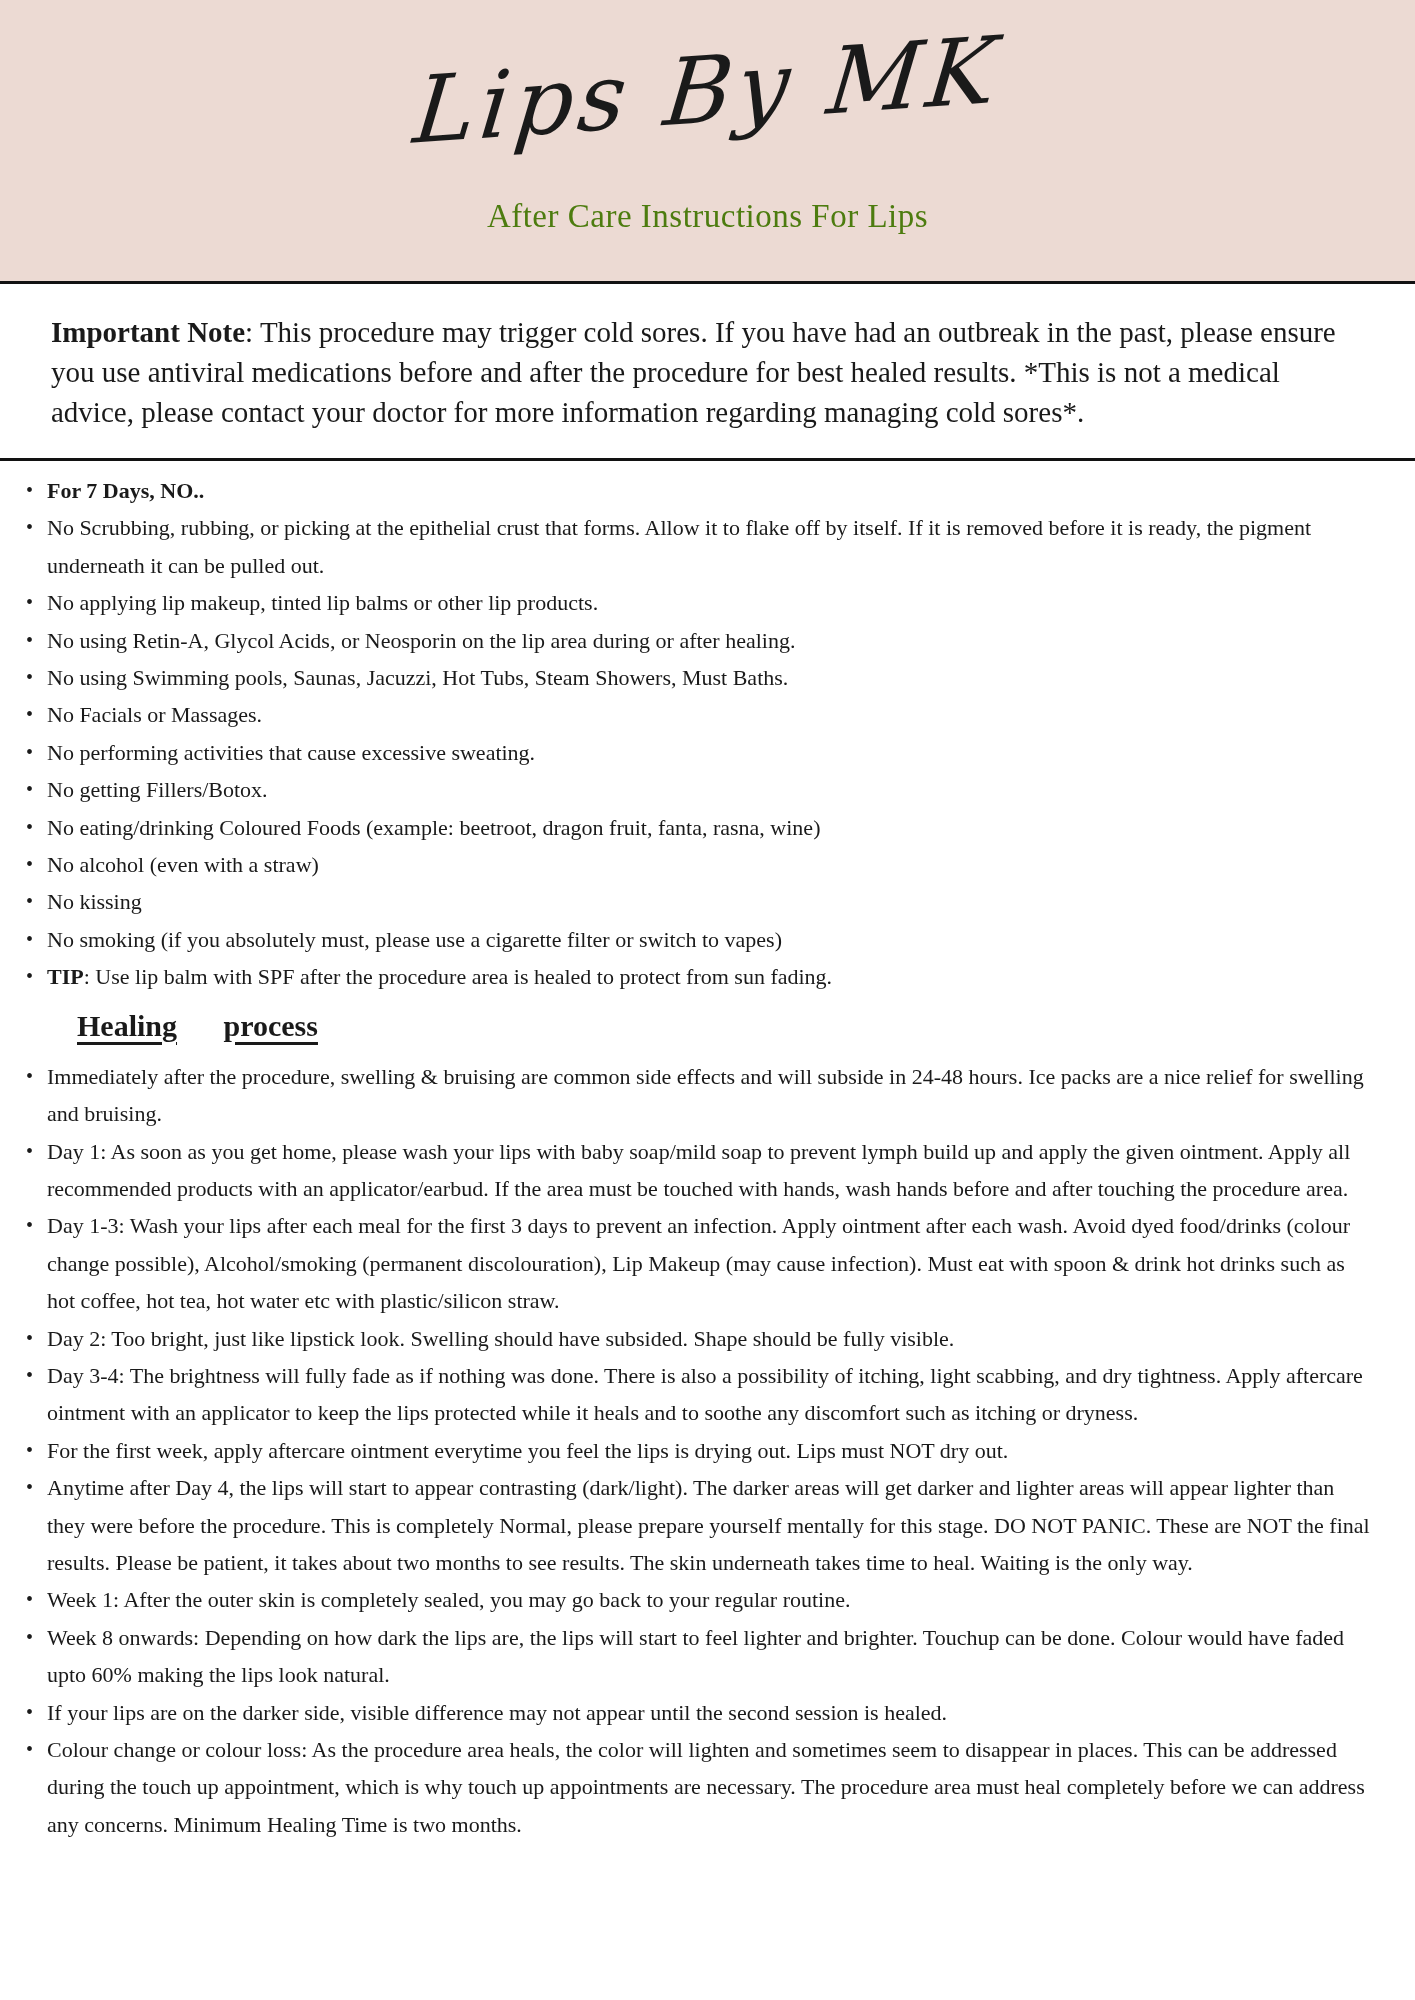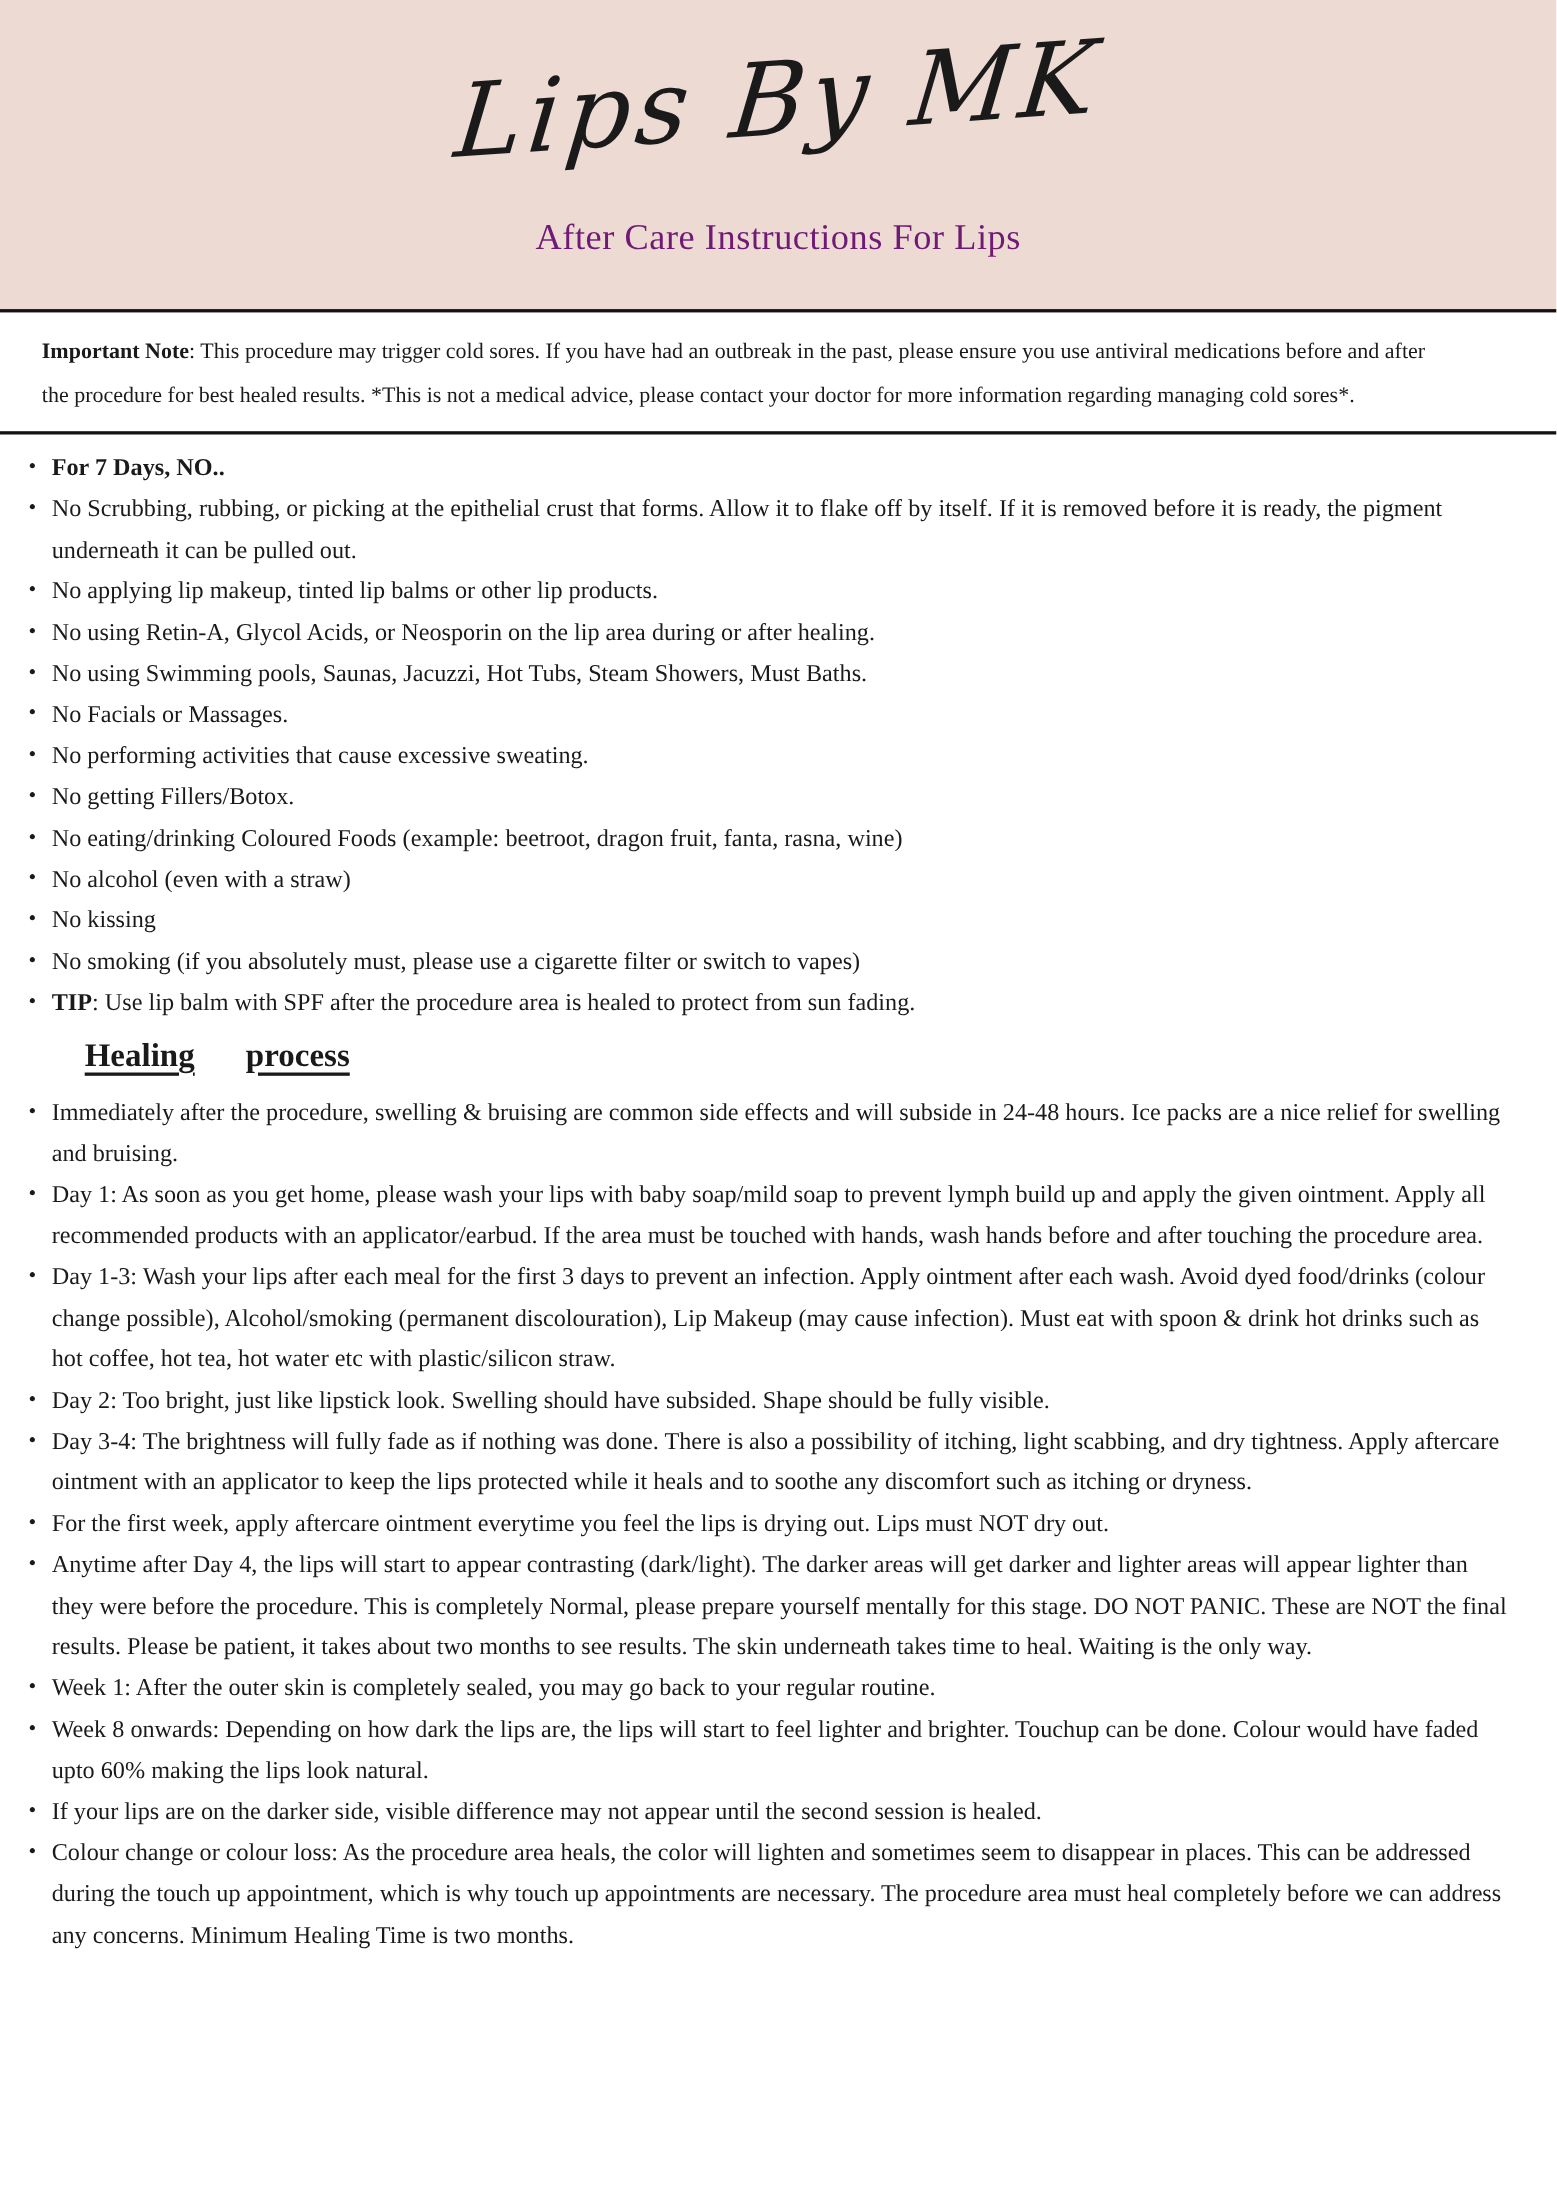--- a/index.html
+++ b/index.html
@@ -12,29 +12,29 @@
     background:#ecdad3;height:281px;border-bottom:3px solid #121212;
     text-align:center;box-sizing:content-box;
   }
   .logo-wrap{padding-top:16px;height:150px;}
   .logo-text{
     display:inline-block;font-family:"DejaVu Serif",serif;font-style:italic;
     font-weight:400;font-size:92px;line-height:150px;letter-spacing:5px;
     transform:rotate(-4deg) skewX(-10deg);
   }
   .subtitle{
-    font-size:33px;margin-top:32px;letter-spacing:0.5px;color:#701a75;
+    font-size:33px;margin-top:32px;letter-spacing:0.5px;color:#4d7c0f;
   }
   
   .note{
     border-bottom:3px solid #121212;
     padding:15px 38px 13px 38px;
   }
   .note p{
-    margin:0;font-size:20px;line-height:40px;max-width:1285px;
+    margin:13px;font-size:29px;line-height:40px;max-width:1285px;
   }
   .note b{font-weight:bold;}
   
   .content{padding:0 38px 0 0;}
   ul.doc-list{
     list-style:none;margin:11px 0 0 0;padding:0;
     font-size:22px;line-height:37.4px;
   }
   ul.doc-list li{position:relative;padding-left:47px;}
   ul.doc-list li::before{

